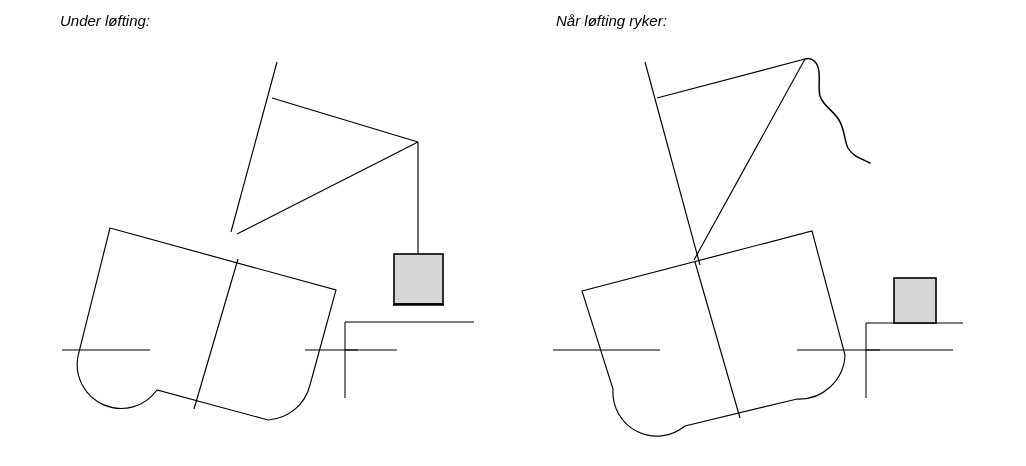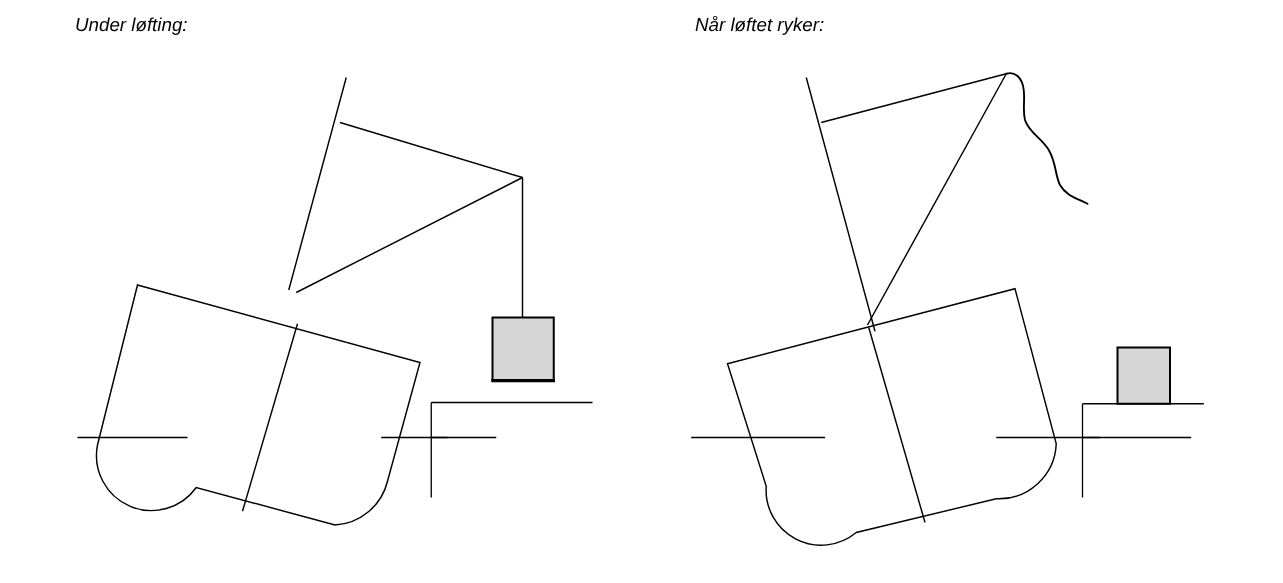--- a/index.html
+++ b/index.html
@@ -75,21 +75,21 @@
     stroke-linecap: butt;
   }
 </style>
 </head>
 <body>
 
 <div id="figure-root">
 
   <div class="panel-caption" id="caption-left">Under løfting:</div>
 
-  <div class="panel-caption" id="caption-right">Når løftet ryker:</div>
+  <div class="panel-caption" id="caption-right">Når løfting ryker:</div>
 
   <svg class="scene" viewBox="0 0 1026 466" xmlns="http://www.w3.org/2000/svg">
 
     <g>
 
       <g>
         <line class="ink-thin" x1="62" y1="350" x2="150" y2="350"></line>
         <line class="ink-thin" x1="305" y1="350" x2="358" y2="350"></line>
       </g>
 

